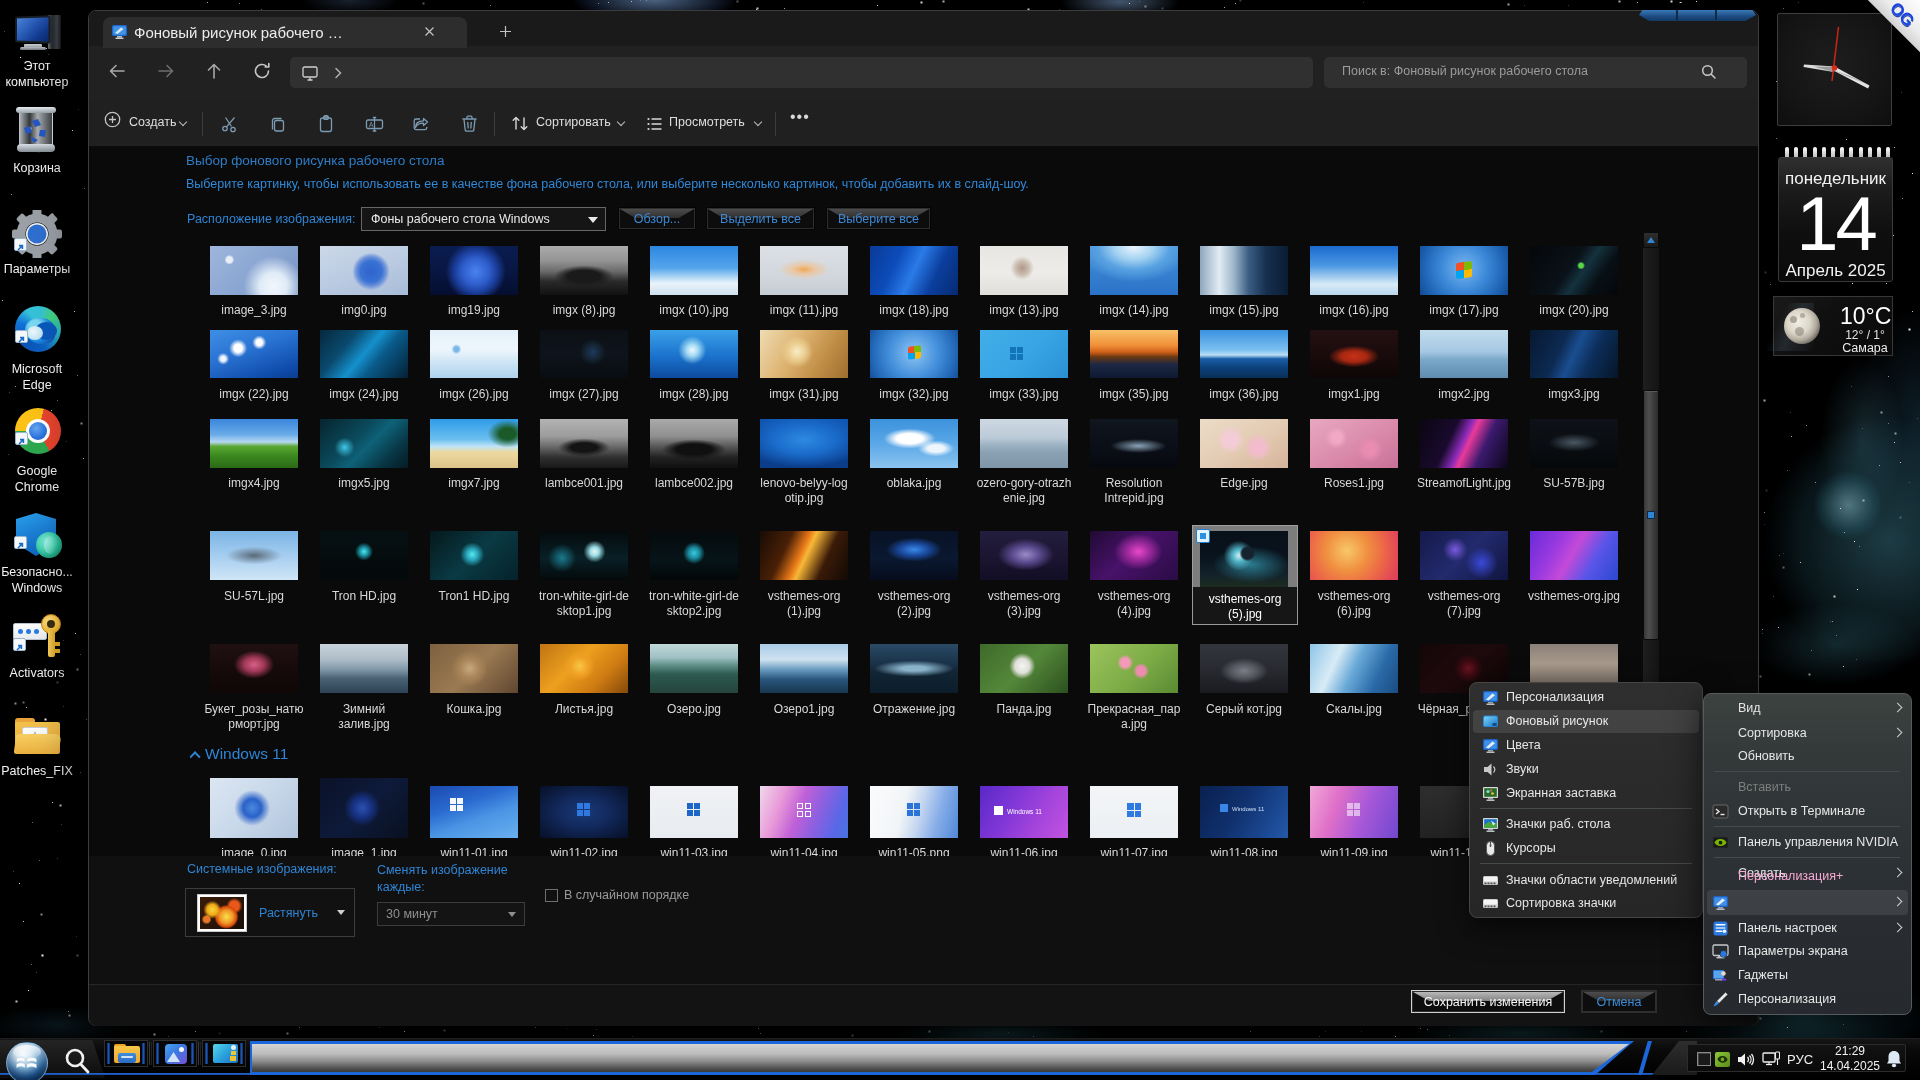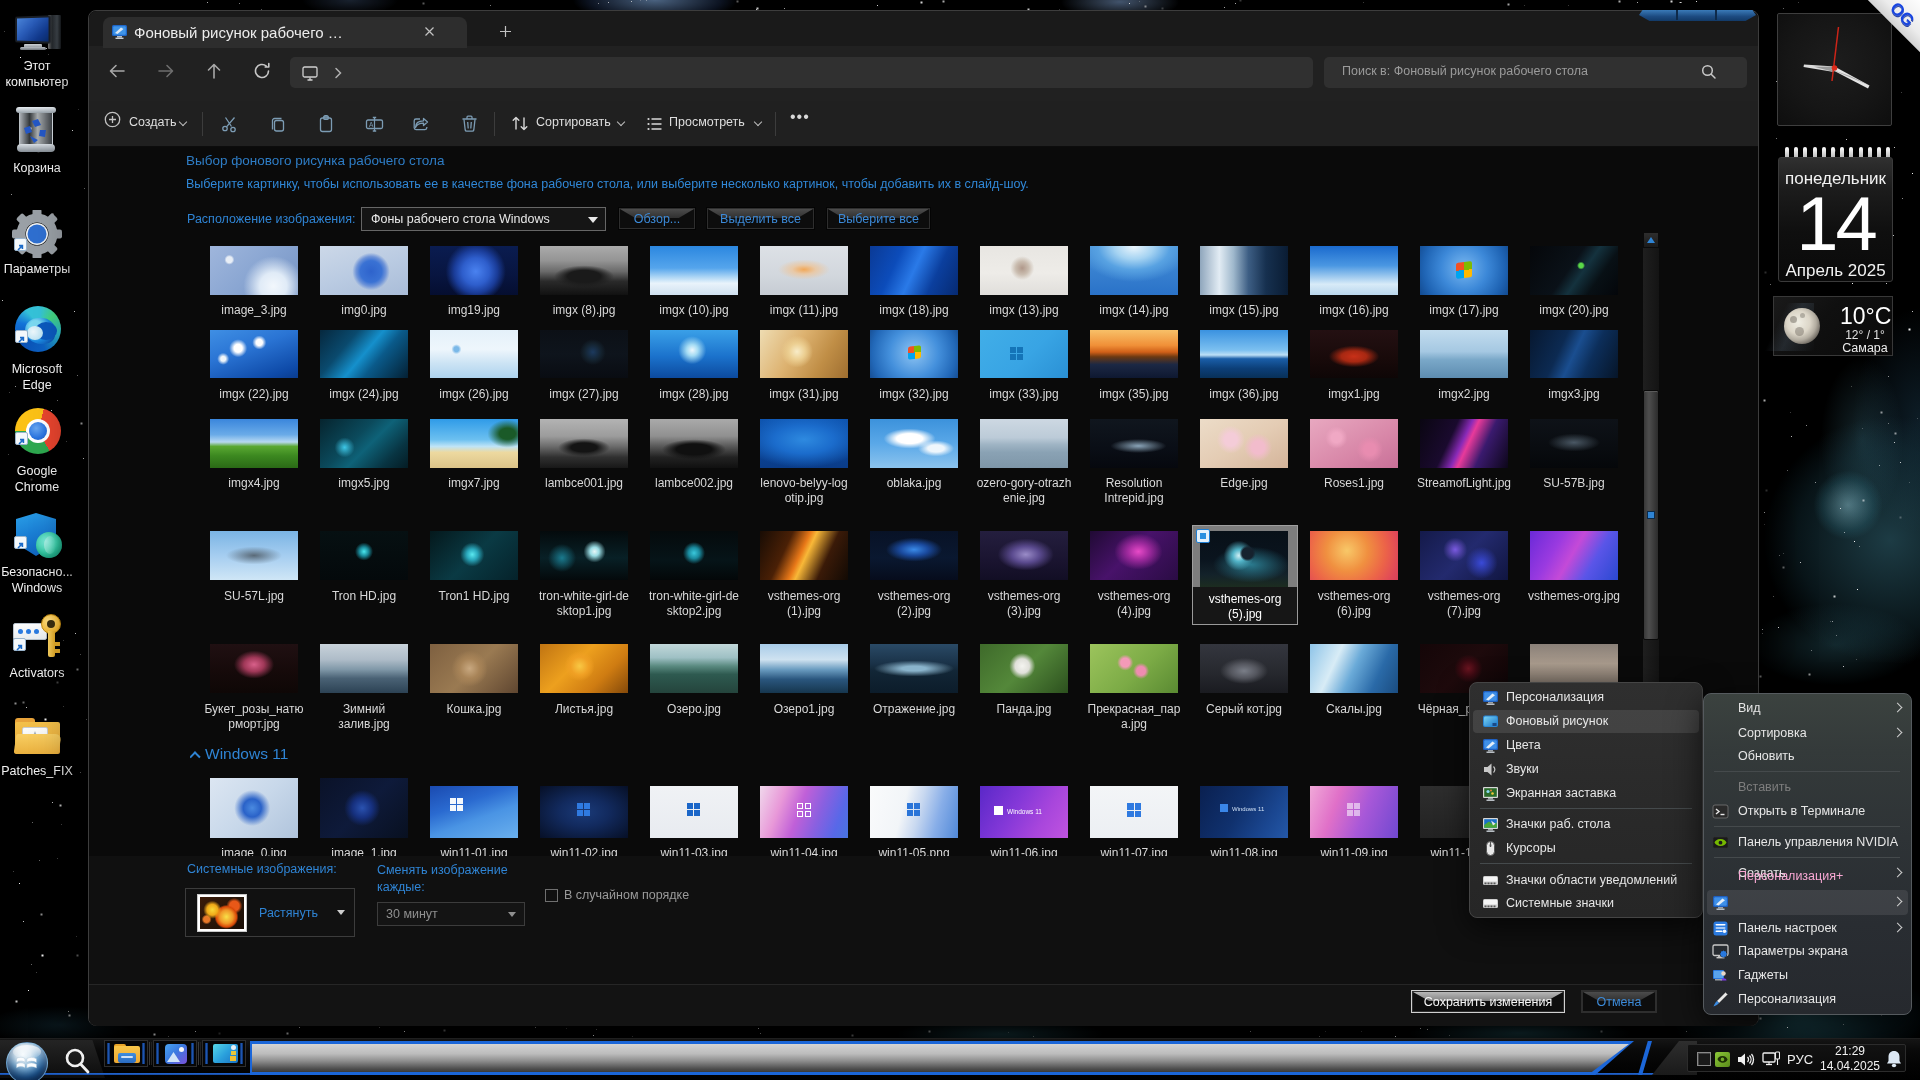--- a/index.html
+++ b/index.html
@@ -634,21 +634,21 @@
   </svg>
 <div class="mitem" style="left:1506px;top:873px">Значки области уведомлений</div>
 <svg class="a" style="left:1482px;top:895px" width="17" height="17" viewBox="0 0 17 17">
     <rect x="1" y="4" width="15" height="9" rx="1.5" fill="#cfcfcf"></rect>
     <rect x="2" y="5" width="13" height="4.5" fill="#f4f4f4"></rect>
     <rect x="2.5" y="10.5" width="2" height="1.8" fill="#555"></rect>
     <rect x="5.5" y="10.5" width="2" height="1.8" fill="#555"></rect>
     <rect x="8.5" y="10.5" width="2" height="1.8" fill="#555"></rect>
     <rect x="11.5" y="10.5" width="2" height="1.8" fill="#555"></rect>
   </svg>
-<div class="mitem" style="left:1506px;top:896px">Системные значки</div>
+<div class="mitem" style="left:1506px;top:896px">Сортировка значки</div>
 <div class="msep" style="left:1480px;top:808px;width:212px"></div>
 <div class="msep" style="left:1480px;top:863px;width:212px"></div>
 <div class="a" style="left:1703px;top:693px;width:209px;height:322px;background:linear-gradient(180deg,#3b423f 0%,#343a3a 18%,#2e3336 45%,#292d32 72%,#26292e 100%);border:1px solid #555a5e;border-radius:8px;box-shadow:0 10px 34px rgba(0,0,0,.7)"></div>
 <div class="a" style="left:1707px;top:890px;width:201px;height:25px;background:rgba(255,255,255,.09);border-radius:4px"></div>
 <div class="mitem" style="left:1738px;top:701px;color:#e6e6e6">Вид</div>
 <div class="marr" style="left:1894px;top:704px"></div>
 <div class="mitem" style="left:1738px;top:726px;color:#e6e6e6">Сортировка</div>
 <div class="marr" style="left:1894px;top:729px"></div>
 <div class="mitem" style="left:1738px;top:749px;color:#e6e6e6">Обновить</div>
 <div class="mitem" style="left:1738px;top:780px;color:#7e7e7e">Вставить</div>

